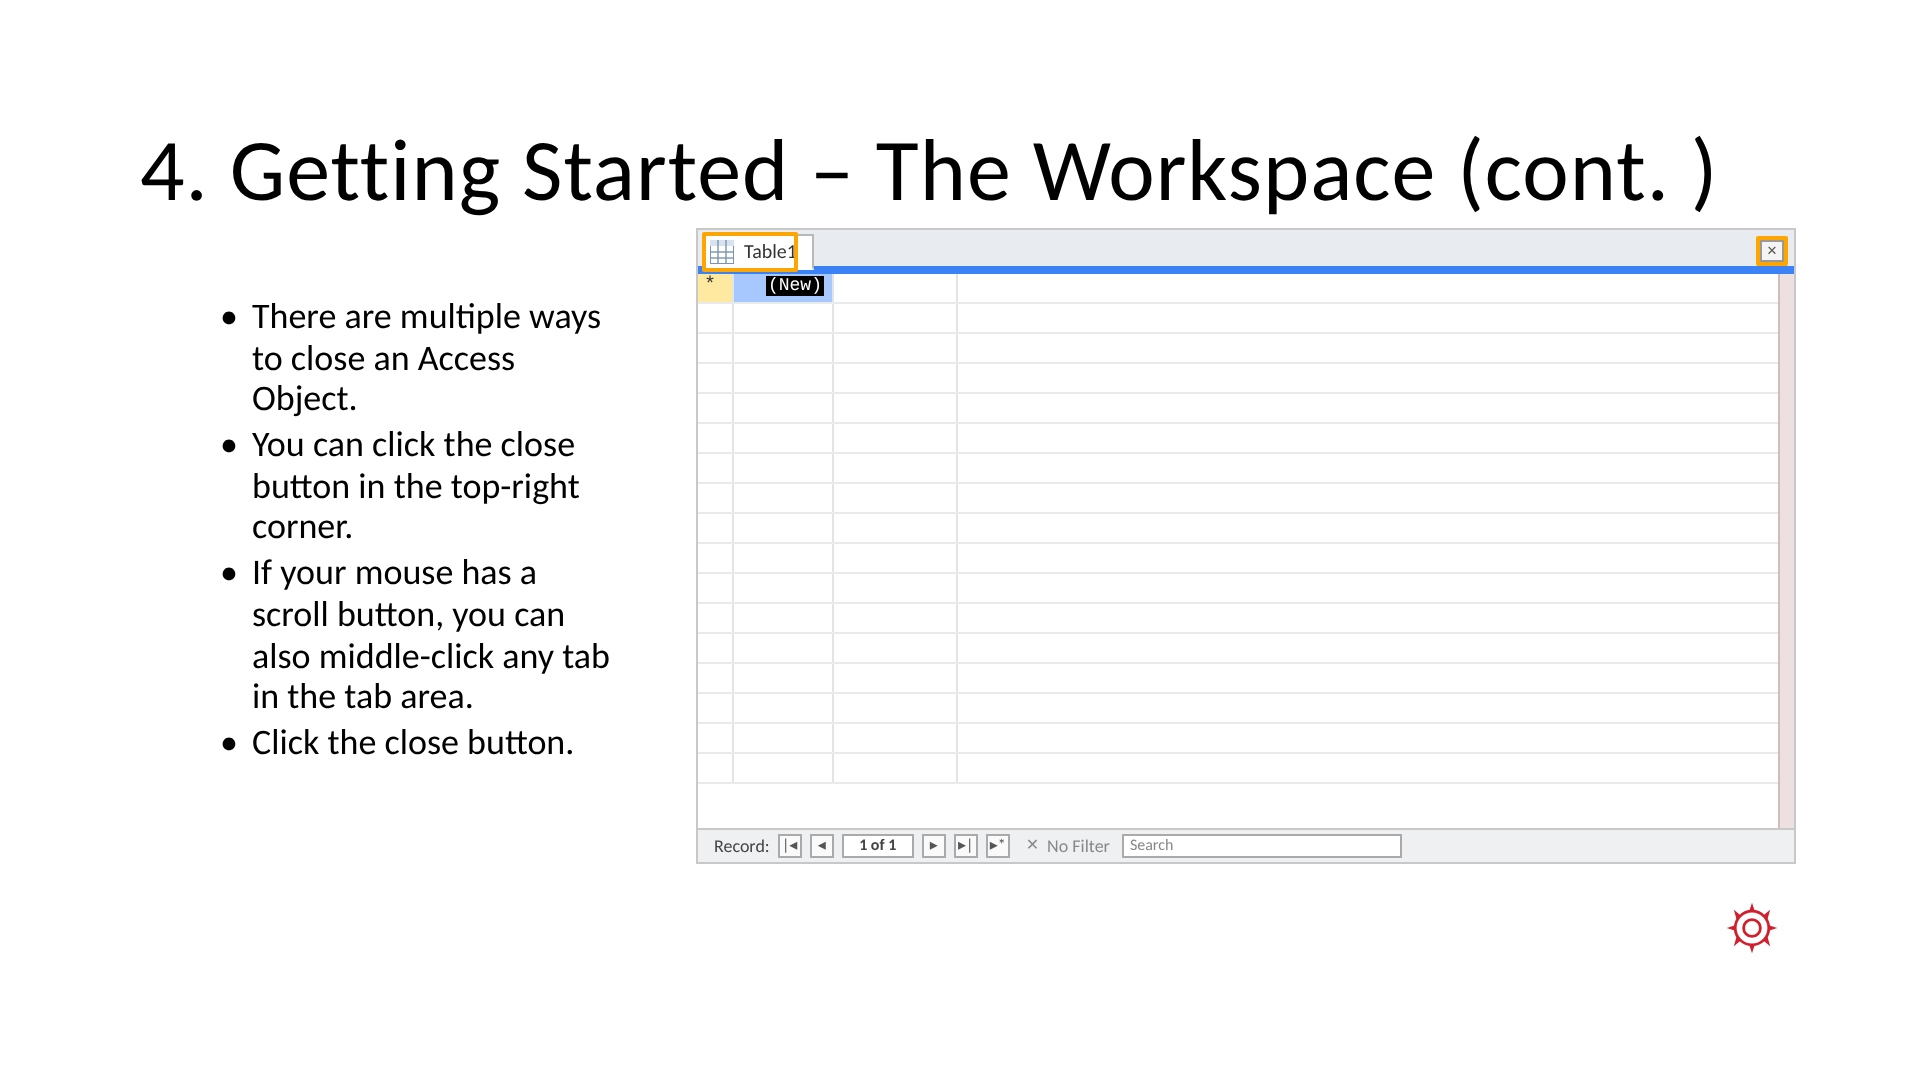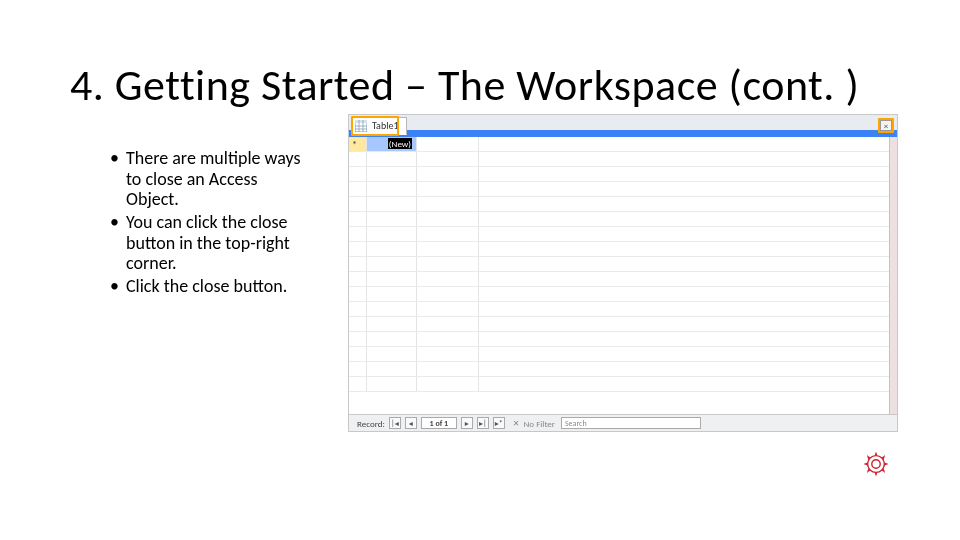--- a/index.html
+++ b/index.html
@@ -8,34 +8,34 @@
 
   .title { position: absolute; left: 70px; top: 58px; font-size: 44px; font-weight: 400; letter-spacing: 0.5px; }
 
   .bullets { position: absolute; left: 110px; top: 148px; width: 200px; font-size: 18px; line-height: 1.15; }
   .bullets ul { list-style: none; }
   .bullets li { position: relative; padding-left: 16px; margin-bottom: 2px; }
   .bullets li::before { content: "•"; position: absolute; left: 0; top: 0; }
   .bullets strong { font-weight: 400; }
 
   .shot { position: absolute; left: 348px; top: 114px; width: 550px; height: 318px; border: 1px solid #c8c8c8; background: #fff; }
-  .tabstrip { position: relative; height: 22px; background: #e8ecf0; border-bottom: 7px solid #3b82f6; }
+  .tabstrip { position: relative; height: 22px; background: #e8ecf0; border-bottom: 4px solid #3b82f6; }
   .tab { position: absolute; left: 2px; top: 2px; height: 18px; background: #fff; border: 1px solid #b8b8b8; border-bottom: 1px solid #fff; font-size: 10px; padding: 1px 8px 0 20px; color: #333; }
   .tab .ticon { position: absolute; left: 3px; top: 2px; width: 12px; height: 12px; }
   .tab-callout { position: absolute; left: 2px; top: 1px; width: 48px; height: 20px; border: 2px solid #ffa500; border-radius: 1px; pointer-events: none; }
   .close-callout { position: absolute; right: 3px; top: 3px; width: 16px; height: 15px; border: 2px solid #ffa500; border-radius: 1px; pointer-events: none; }
   .close-x { position: absolute; right: 5px; top: 5px; width: 12px; height: 11px; border: 1px solid #999; font-size: 9px; line-height: 9px; text-align: center; color: #555; background: #f4f4f4; cursor: pointer; }
 
   .colheads { position: relative; height: 16px; border-bottom: 1px solid #d0d4d8; display: flex; font-size: 9px; color: #333; background: #f2f4f6; }
   .ch-gutter { width: 18px; border-right: 1px solid #d0d4d8; }
   .ch-id { width: 50px; border-right: 1px solid #d0d4d8; text-align: right; padding: 1px 4px 0 0; }
   .ch-add { width: 62px; border-right: 1px solid #d0d4d8; font-style: italic; padding: 1px 0 0 3px; color: #666; }
   .ch-add-dd { width: 8px; border-right: 1px solid #d0d4d8; text-align: center; font-size: 7px; color: #666; padding-top: 2px; }
 
-  .gridwrap { position: relative; height: 262px; overflow: hidden; }
+  .gridwrap { position: relative; height: 262px; overflow: hidden; font-family: Liberation Mono, monospace; }
   .gridrow { height: 15px; border-bottom: 1px solid #e8eaec; display: flex; }
   .gc-gutter { width: 18px; border-right: 1px solid #e2e4e6; }
   .gc-id { width: 50px; border-right: 1px solid #e2e4e6; font-size: 9px; text-align: right; padding: 1px 4px 0 0; }
   .gc-add { width: 62px; border-right: 1px solid #e2e4e6; }
   .firstrow .gc-gutter { background: #ffe8a0; position: relative; }
   .firstrow .gc-gutter::after { content:"*"; position:absolute; left:3px; top:1px; font-size:10px; color:#333; }
   .firstrow .gc-id { background: #a6c8ff; }
   .newcell { display:inline-block; background:#000; color:#fff; font-size:9px; padding:0 1px; margin-left:2px; }
 
   .navbar { position: absolute; left: 0; right: 0; bottom: 0; height: 17px; background: #eef0f2; border-top: 1px solid #c8c8c8; display: flex; align-items: center; font-size: 9px; color: #444; margin-top: 44px; }
@@ -57,20 +57,21 @@
 </head>
 <body>
 <div class="slide">
 
   <h1 class="title">4. Getting Started – The Workspace (cont. )</h1>
 
   <div class="bullets">
     <ul>
       <li>There are multiple ways to close an Access Object.</li>
       <li>You can click the close button in the top-right corner.</li>
+      <li>If your mouse has a scroll button, you can also middle-click any tab in the tab area.</li>
       <li><strong>Click</strong> the close button.</li>
     </ul>
   </div>
 
   <div class="shot">
     <div class="tabstrip">
       <div class="tab">
         <svg class="ticon" viewBox="0 0 12 12">
             <rect x="0" y="0" width="12" height="12" fill="#fff" stroke="#7a95b0" stroke-width="1"></rect>
             <rect x="0" y="0" width="12" height="3" fill="#d7e3ef"></rect>

